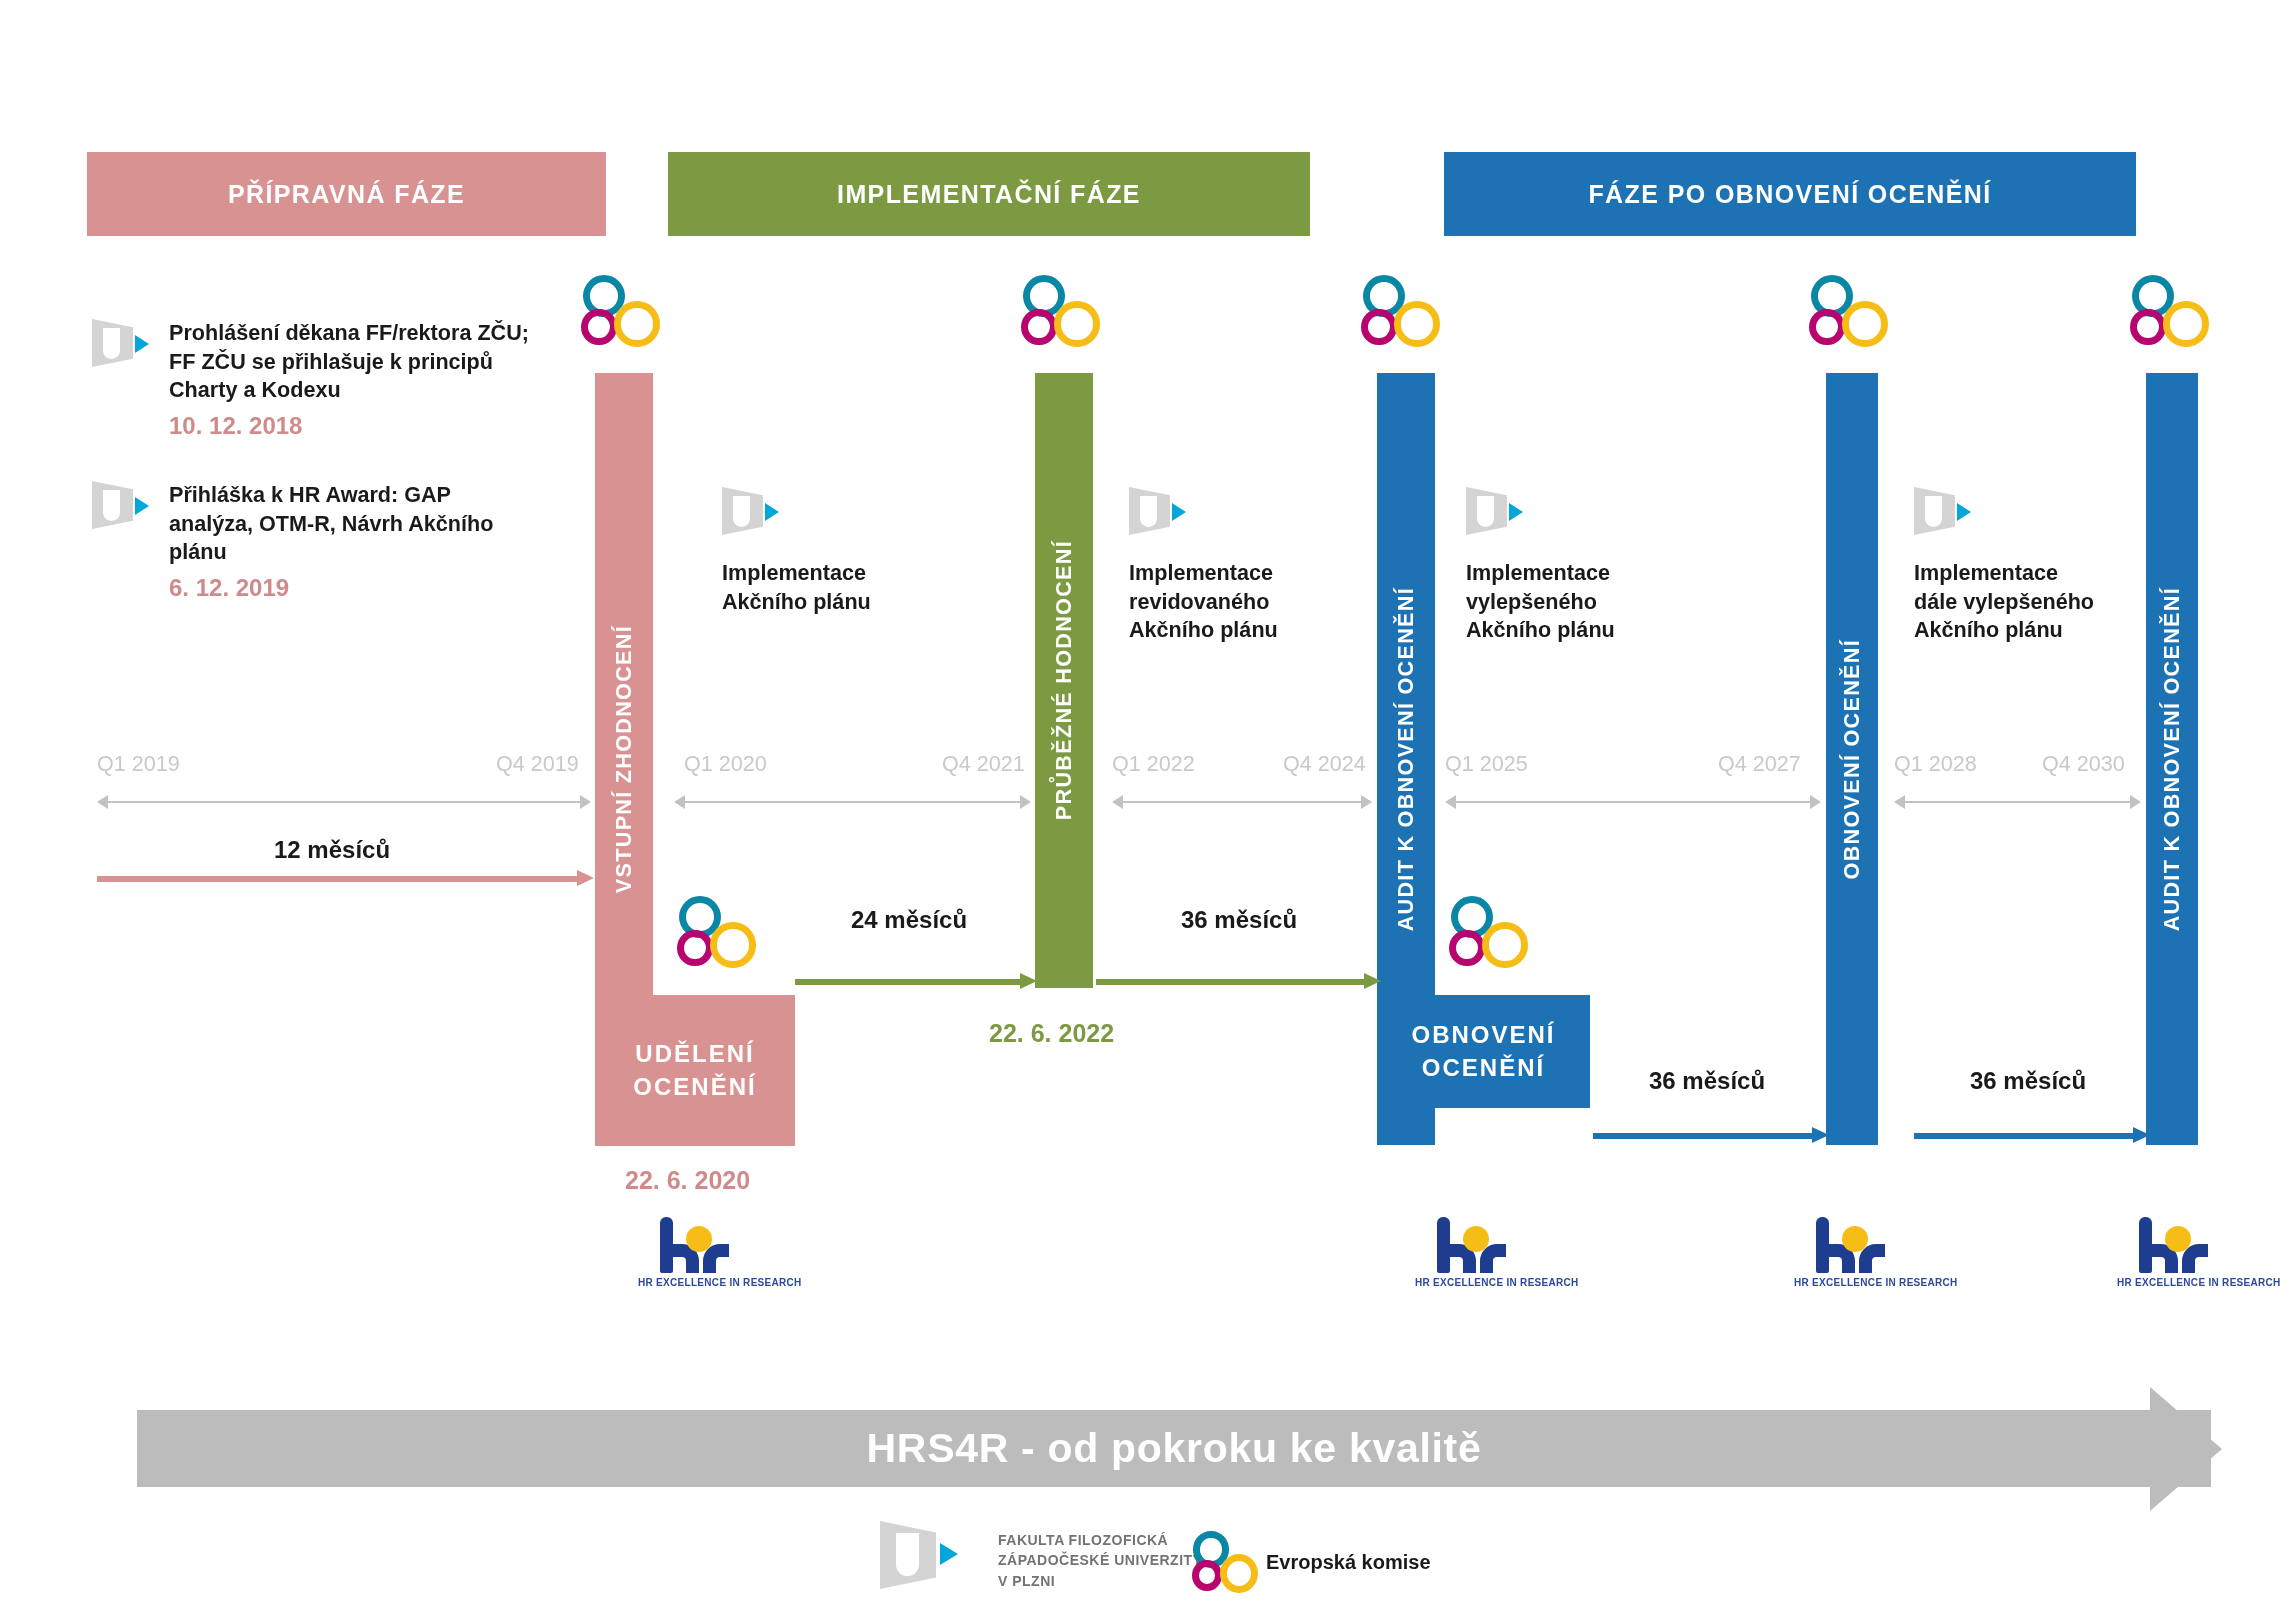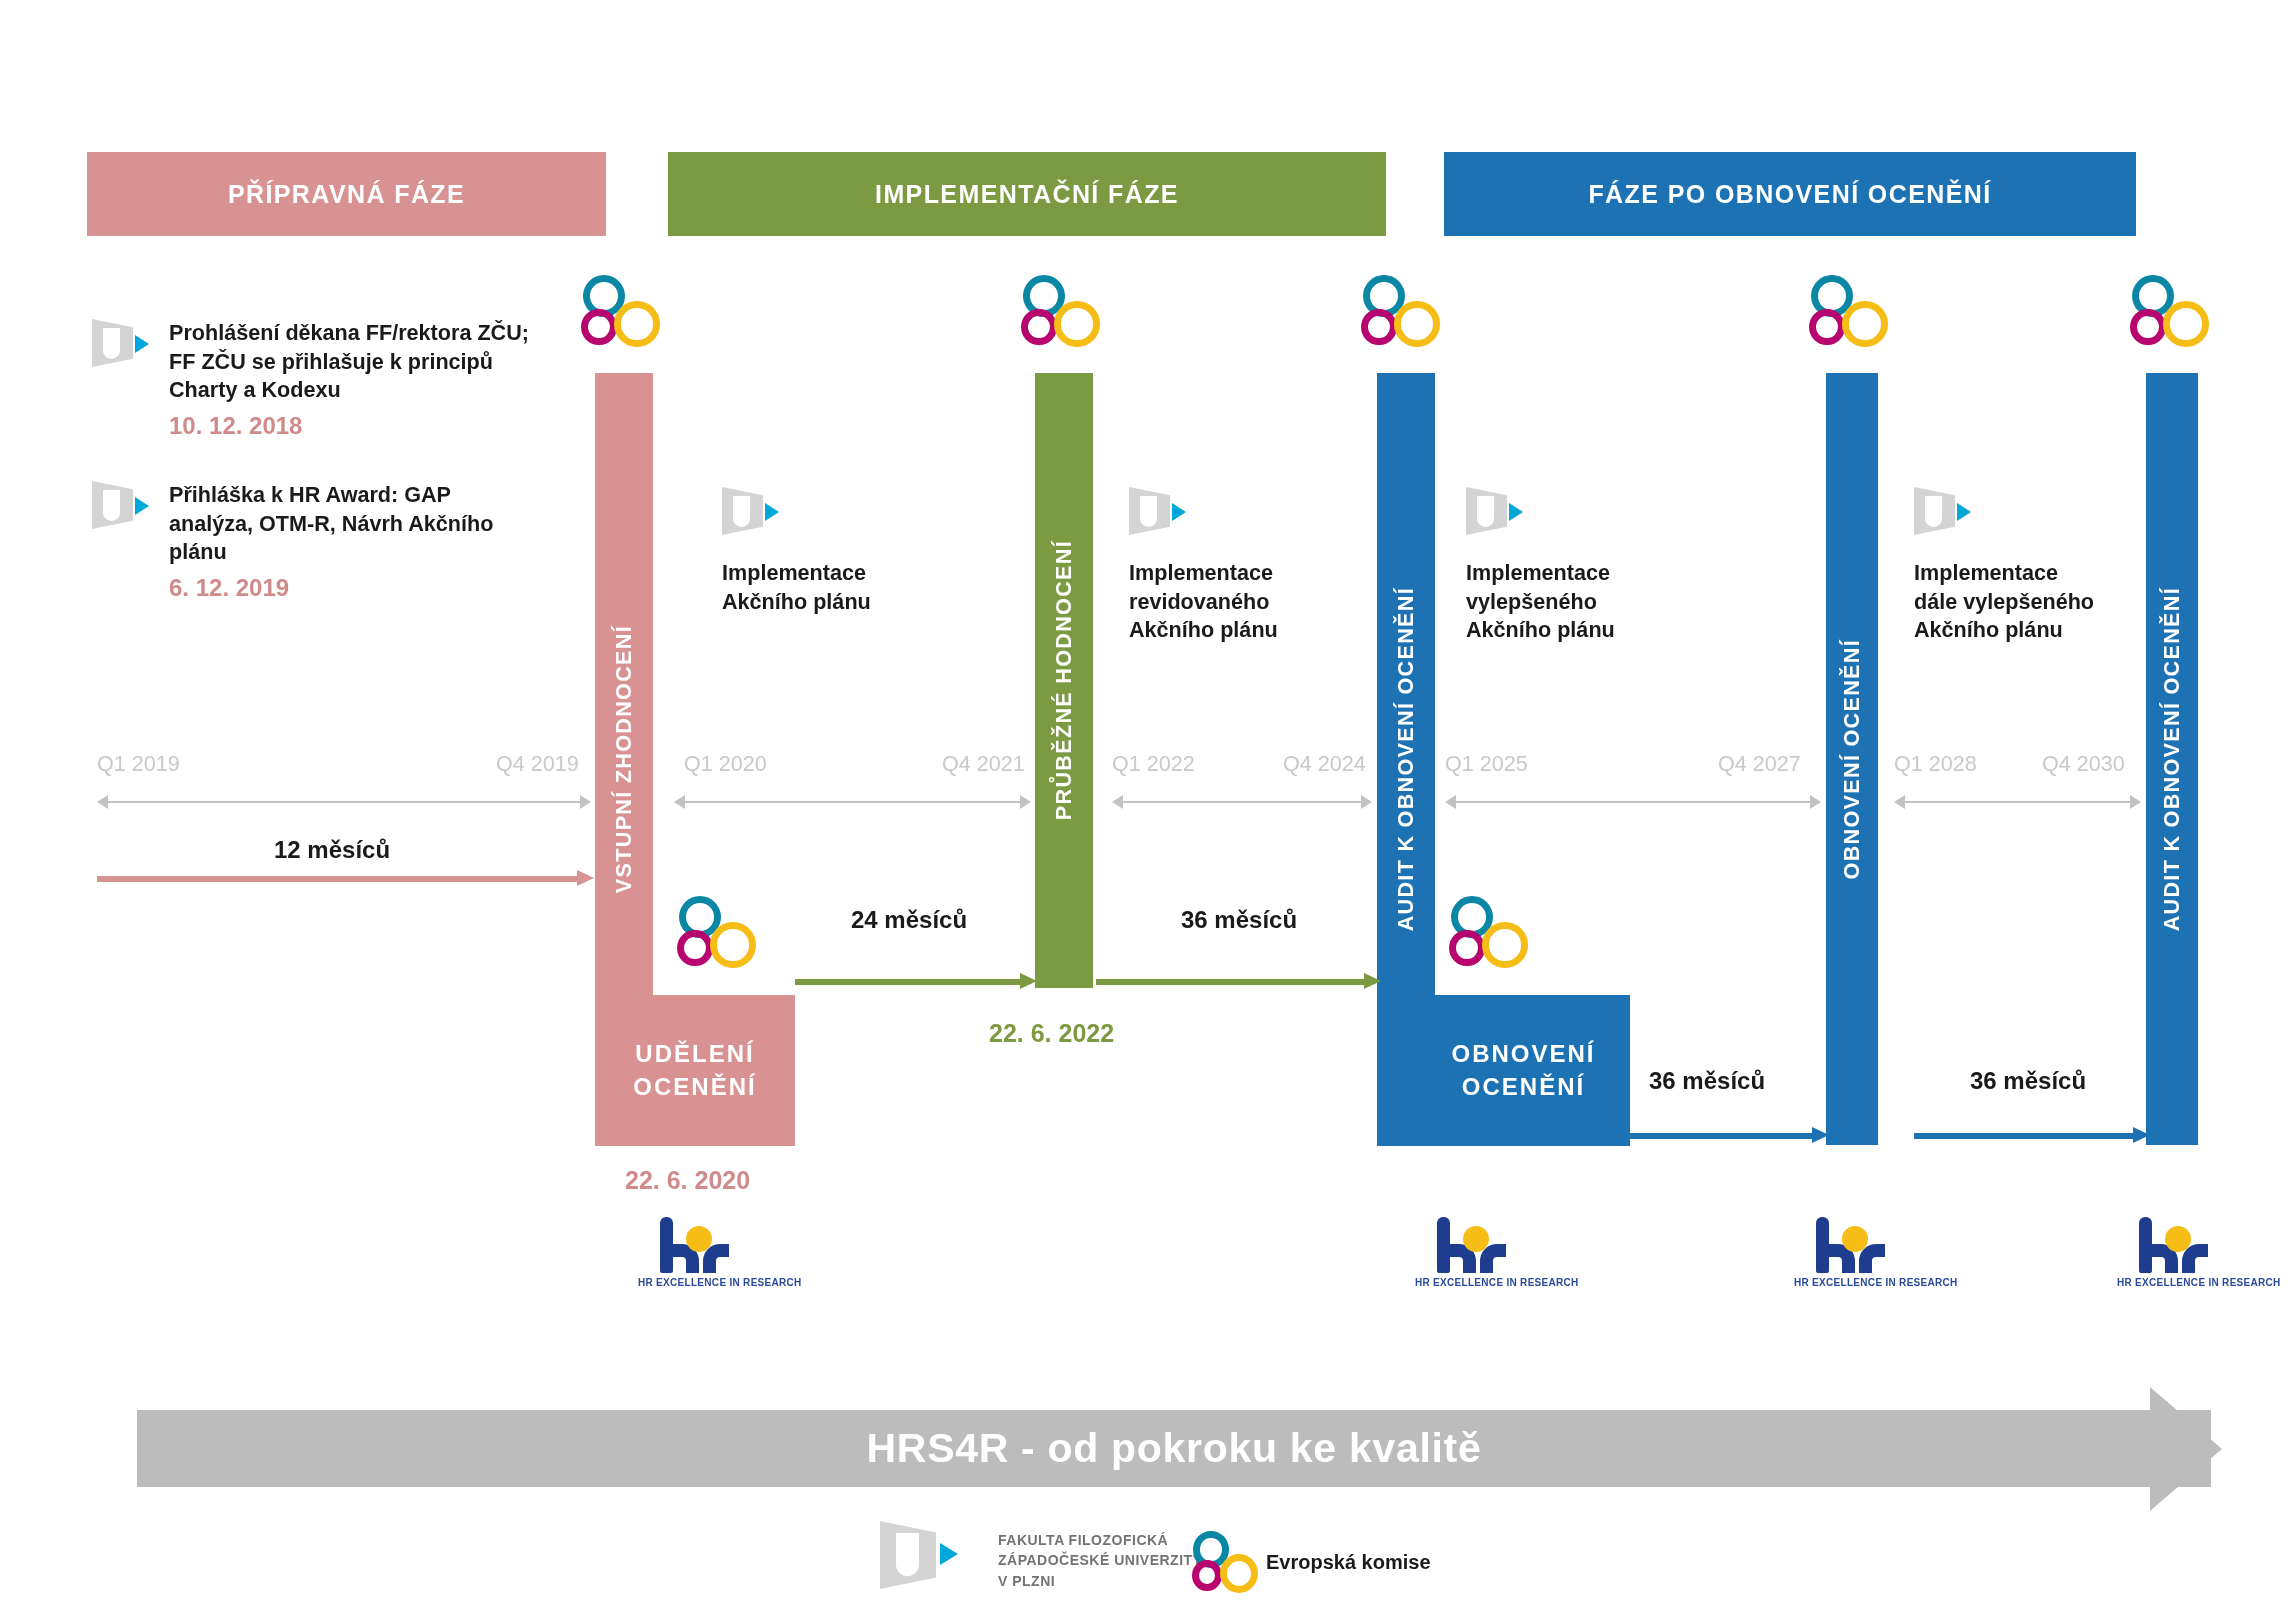--- a/index.html
+++ b/index.html
@@ -4,21 +4,21 @@
 <style>
   html,body{margin:0;padding:0;background:#ffffff;}
   body{width:2295px;height:1623px;position:relative;overflow:hidden;
        font-family:"Liberation Sans", sans-serif;color:#1a1a1a;}
   .abs{position:absolute;}
 
   
   .phase-bar{position:absolute;top:152px;height:84px;display:flex;align-items:center;justify-content:center;}
   .phase-bar span{color:#fff;font-weight:bold;font-size:25px;letter-spacing:1.4px;}
   #phase-prep{left:87px;width:519px;background:#d99292;}
-  #phase-impl{left:668px;width:718px;background:#7c9a41;}
+  #phase-impl{left:668px;width:642px;background:#7c9a41;}
   #phase-post{left:1444px;width:692px;background:#1d72b4;align-items:center;}
 
   
   .col{position:absolute;display:flex;align-items:center;justify-content:center;}
   .col span{writing-mode:vertical-rl;transform:rotate(180deg);color:#fff;
             font-weight:bold;font-size:21.6px;letter-spacing:1.3px;white-space:nowrap;}
   
   .foot{position:absolute;display:flex;align-items:center;justify-content:center;
         text-align:center;}
   .foot span{color:#fff;font-weight:bold;font-size:24px;letter-spacing:2px;line-height:1.35;}
@@ -174,21 +174,21 @@
 
 <div class="col" style="left:1035px;top:373px;width:58px;height:615px;background:#7c9a41;">
   <span>PRŮBĚŽNÉ HODNOCENÍ</span>
 </div>
 <div class="datelabel" style="left:989px;top:1019px;color:#7c9a41;">22. 6. 2022</div>
 
 <div class="col" style="left:1377px;top:373px;width:58px;height:772px;background:#1d72b4;">
   <span>AUDIT K OBNOVENÍ OCENĚNÍ</span>
 </div>
 
-<div class="foot" style="left:1377px;top:995px;width:213px;height:151px;background:#1d72b4;padding-left:40px;">
+<div class="foot" style="left:1377px;top:995px;width:213px;height:113px;background:#1d72b4;">
   <span><span>OBNOVENÍ</span><br><span>OCENĚNÍ</span></span>
 </div>
 
 <div class="col" style="left:1826px;top:373px;width:52px;height:772px;background:#1d72b4;">
   <span>OBNOVENÍ OCENĚNÍ</span>
 </div>
 
 <div class="col" style="left:2146px;top:373px;width:52px;height:772px;background:#1d72b4;">
   <span>AUDIT K OBNOVENÍ OCENĚNÍ</span>
 </div>

